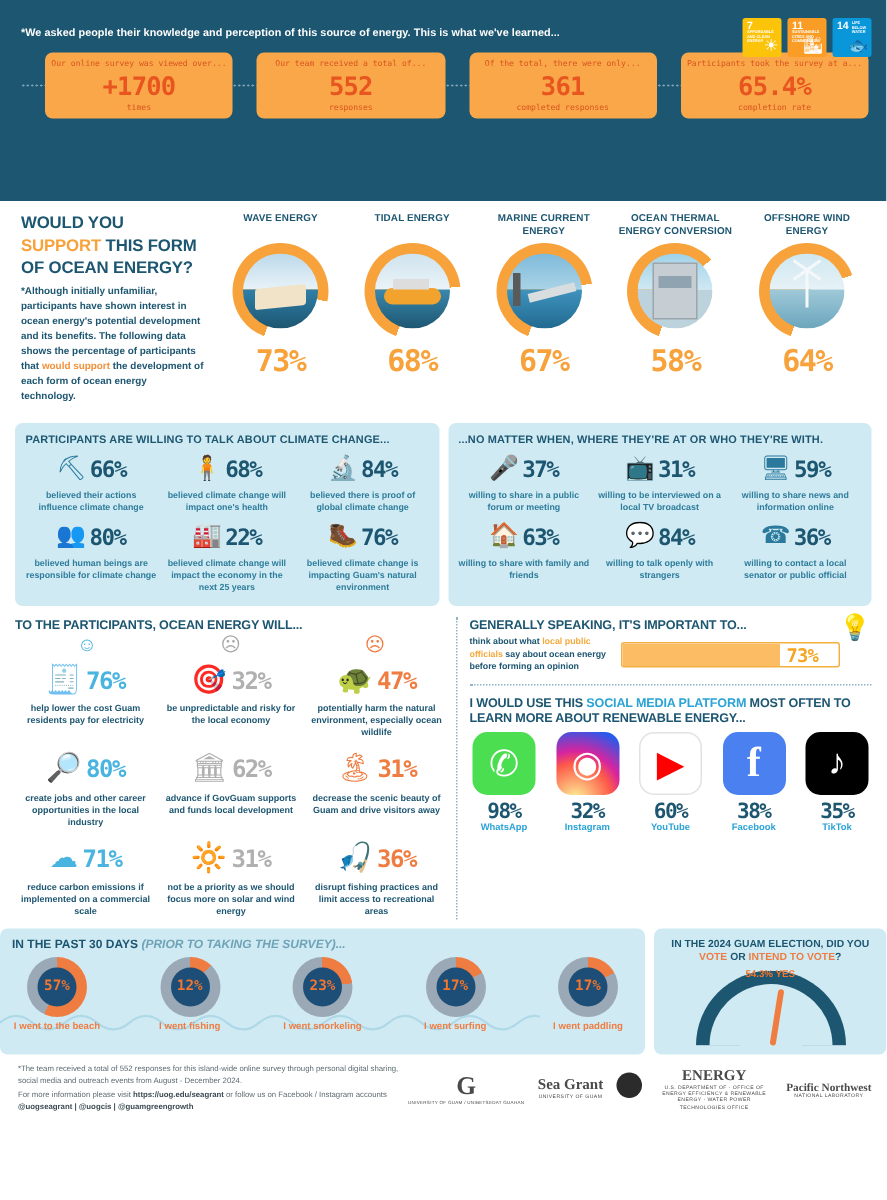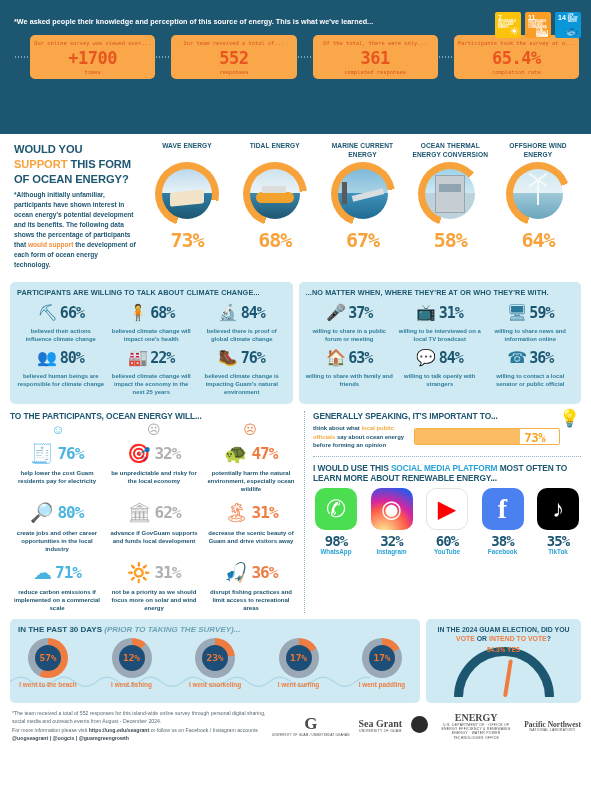--- a/index.html
+++ b/index.html
@@ -188,21 +188,21 @@
   }
   .si .pct { font-family:"DejaVu Sans Mono", monospace; font-size:14px; font-weight:700; color:#1d5671; margin-top:3px; letter-spacing:-1px; }
   .si .nm { font-size:6.3px; font-weight:700; color:#2aa3d5; margin-top:-1px; }
   .t-wa { background:#4ade50; }
   .t-ig { background: radial-gradient(circle at 30% 107%, #fdf497 0%, #fd5949 45%, #d6249f 60%, #285AEB 90%); }
   .t-yt { background:#ffffff; border:1px solid #e2e2e2; }
   .t-fb { background:#4a80f0; }
   .t-tt { background:#000000; }
 
   
-  .bottom { display:flex; gap:6px; padding:6px 10px 0; }
+  .bottom { display:flex; gap:6px; padding:6px 0 0; }
   .past30 {
     flex:1; background:#cfeaf2; border-radius:5px; padding:6px 8px 4px; position:relative; overflow:hidden;
   }
   .past30 h3 { font-size:8px; font-weight:700; color:#1d5671; text-transform:uppercase; }
   .past30 h3 .it { font-style:italic; color:#6fa3b8; font-weight:700; }
   .rings { display:flex; justify-content:space-between; margin-top:4px; position:relative; z-index:2; }
   .ring-item { width:60px; text-align:center; }
   .ring { width:40px; height:40px; border-radius:50%; margin:0 auto; position:relative; }
   .ring .inner {
     position:absolute; left:7px; top:7px; width:26px; height:26px; border-radius:50%;

